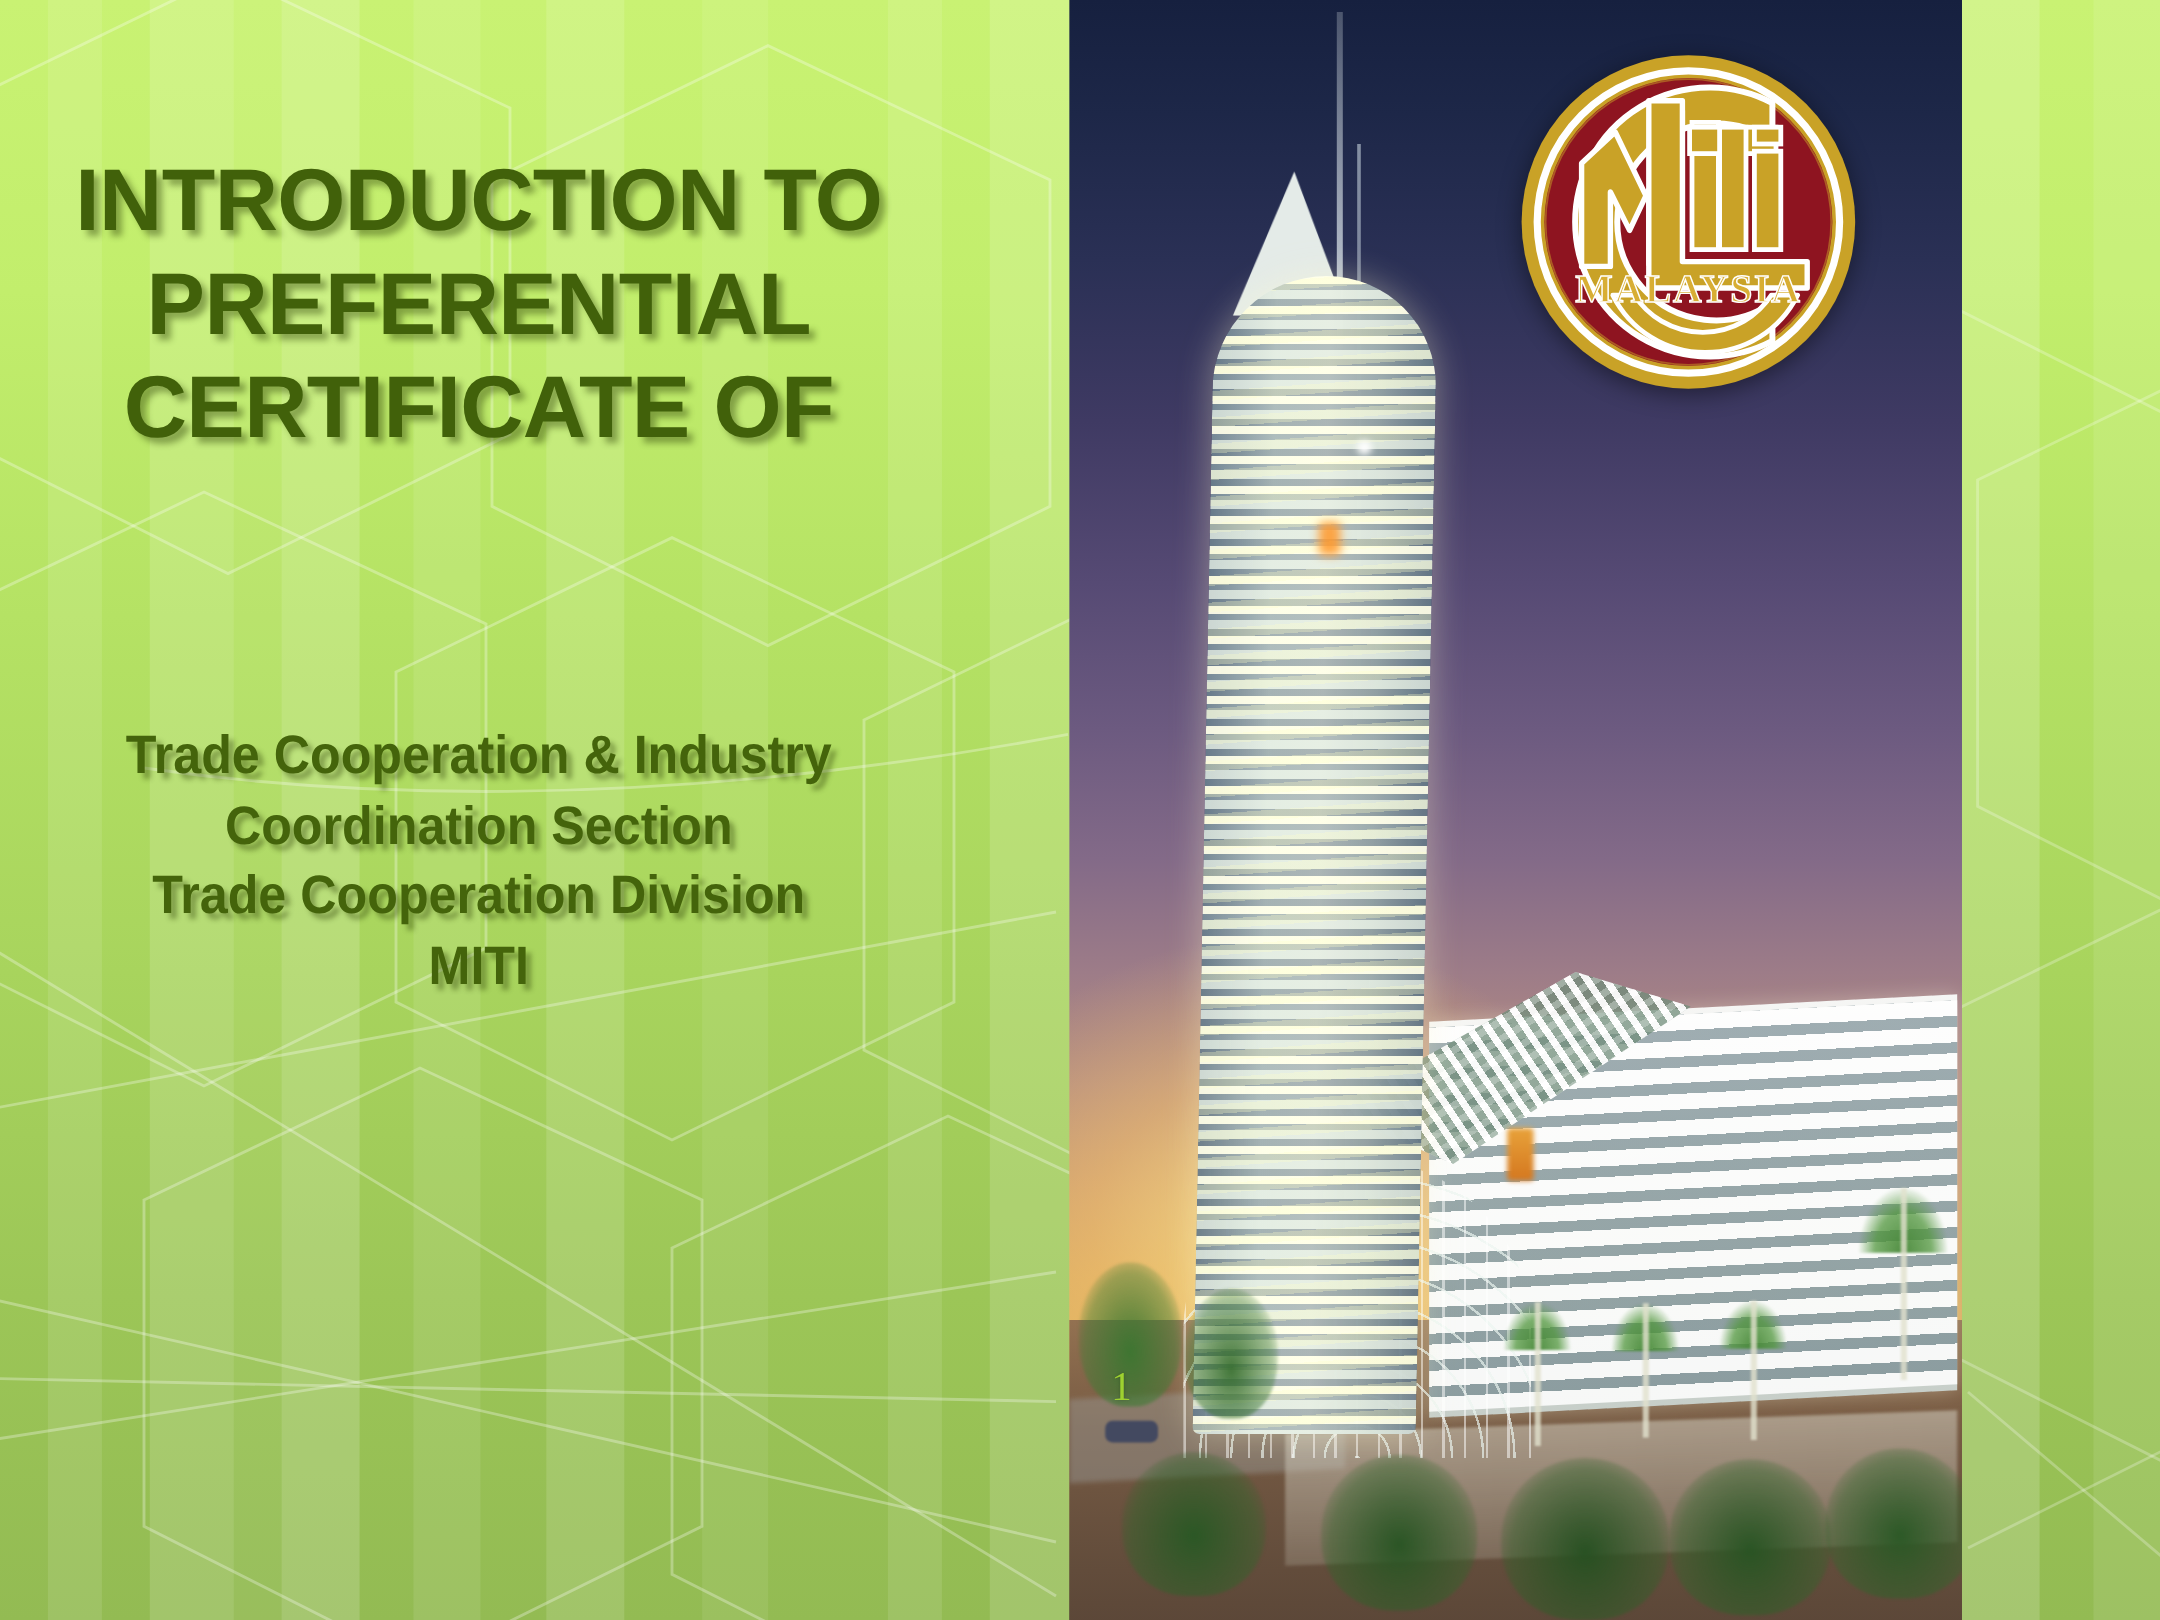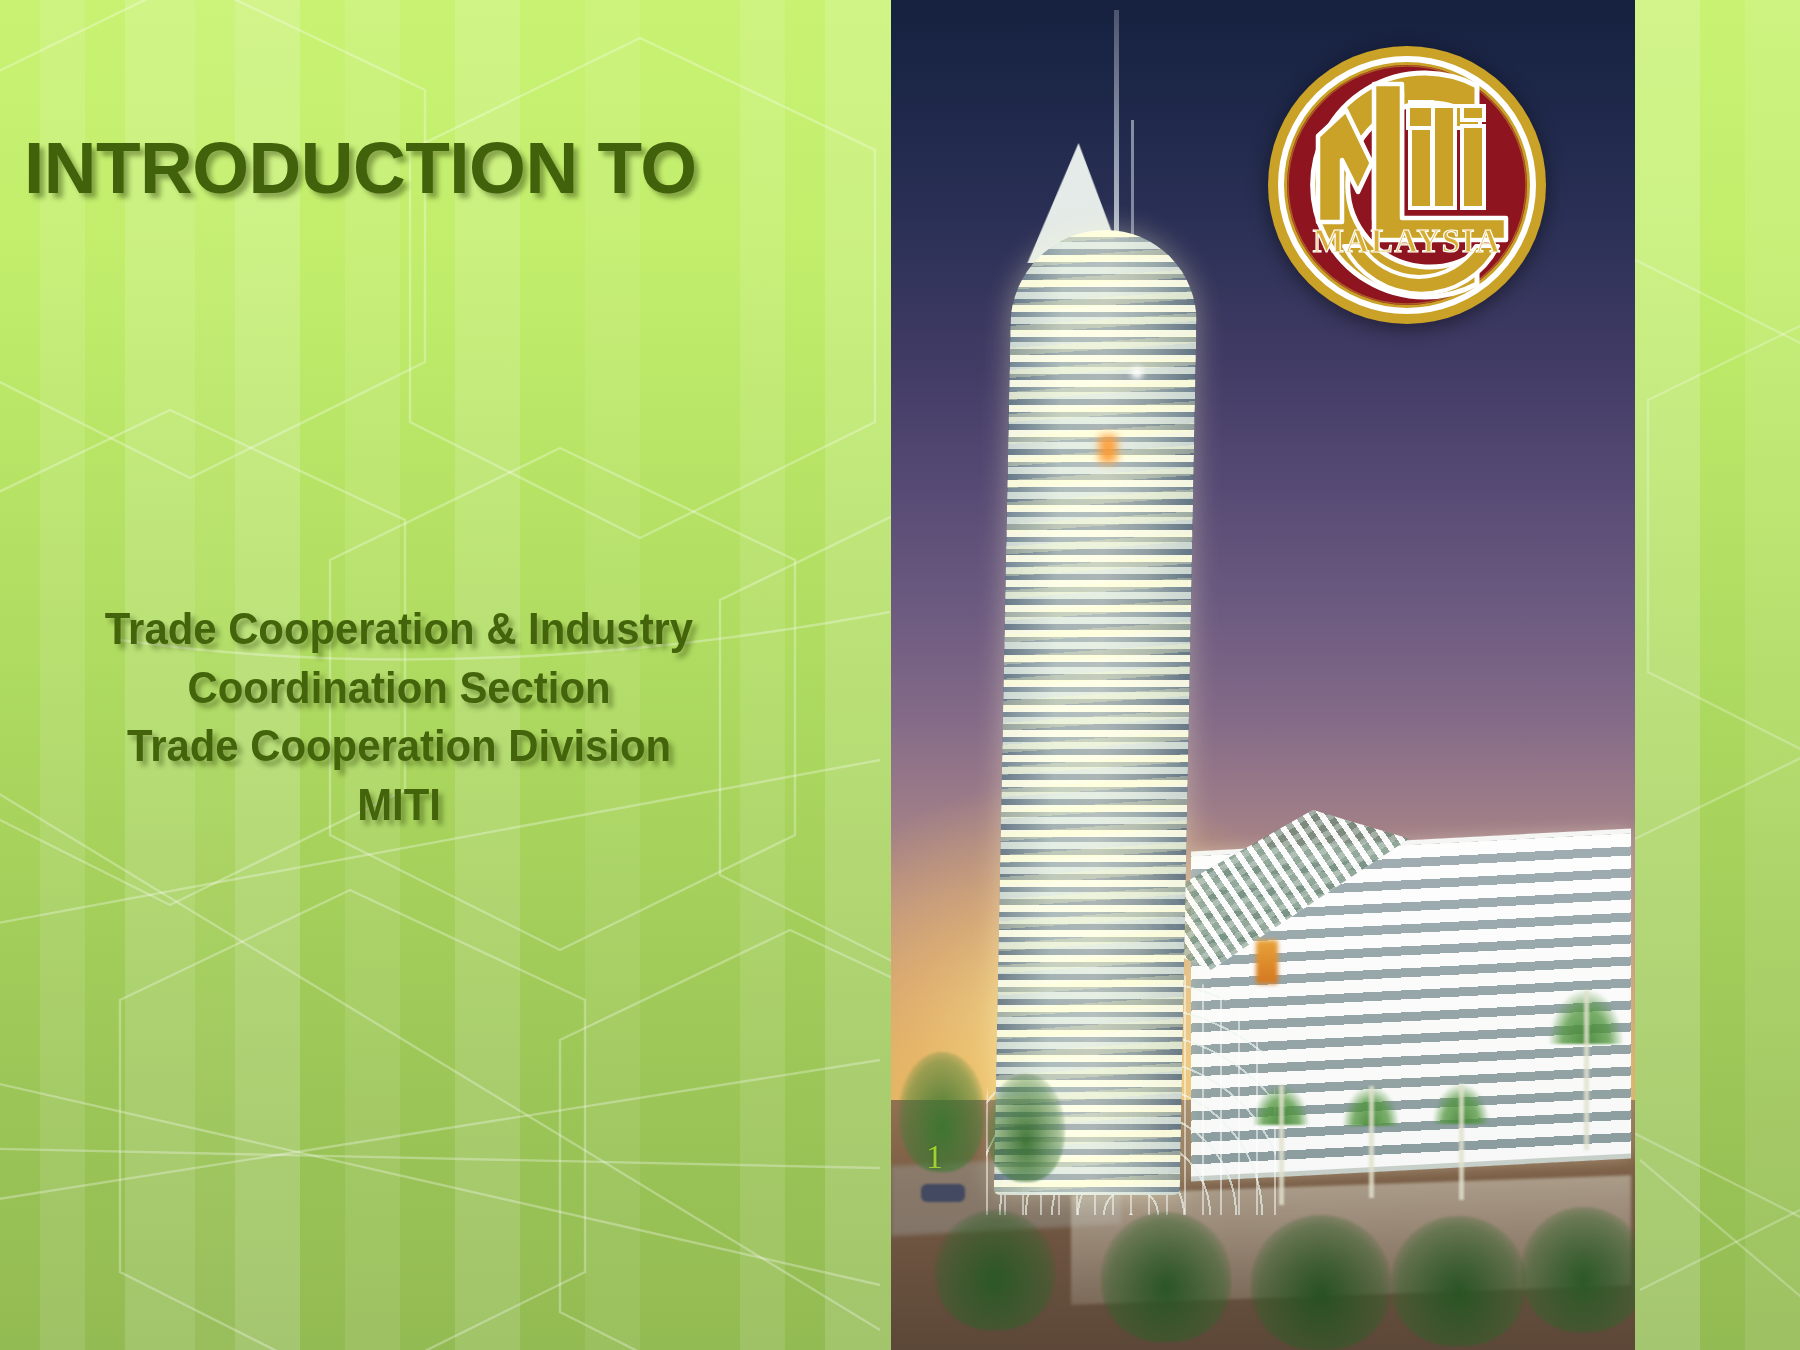--- a/index.html
+++ b/index.html
@@ -172,20 +172,21 @@
     filter:drop-shadow(0 4px 10px rgba(0,0,0,.45));
   }
 
   
   .text-col{
     position:absolute;left:0;top:0;width:891px;height:1350px;
     z-index:20;
   }
   .title{
     position:absolute;left:24px;top:125px;width:750px;
+    text-align:center;
     font-size:73px;line-height:1.18;
     font-weight:bold;letter-spacing:-0.5px;
     color:#41610a;
     text-shadow:5px 5px 5px rgba(50,70,10,.45);
   }
   .subtitle{
     position:absolute;left:24px;top:600px;width:750px;
     text-align:center;
     font-size:45px;line-height:1.30;
     font-weight:bold;
@@ -319,20 +320,22 @@
     <rect x="200" y="66" width="22" height="14" fill="#c9a227" stroke="#ffffff" stroke-width="4"></rect>
 
     <path d="M 82 206 A 86 86 0 0 0 236 206 L 214 206 A 68 68 0 0 1 100 206 Z" fill="#c9a227" stroke="#ffffff" stroke-width="4" stroke-linejoin="round"></path>
 
     <text x="145" y="212" text-anchor="middle" font-family="Liberation Serif, serif" font-size="33" font-weight="bold" letter-spacing="1.5" fill="#d8ae34" stroke="#ffffff" stroke-width="1.2">MALAYSIA</text>
   </svg>
 
   <div class="text-col">
     <div class="title">
       <span style="display: block;">INTRODUCTION TO</span>
+      <span style="display: block;">PREFERENTIAL</span>
+      <span style="display: block;">CERTIFICATE OF</span>
     </div>
 
     <div class="subtitle">
       <span class="l1">Trade Cooperation &amp; Industry Coordination Section</span>
       <span class="l2">Trade Cooperation Division</span>
       <span class="l3">MITI</span>
     </div>
   </div>
 
 </div>

